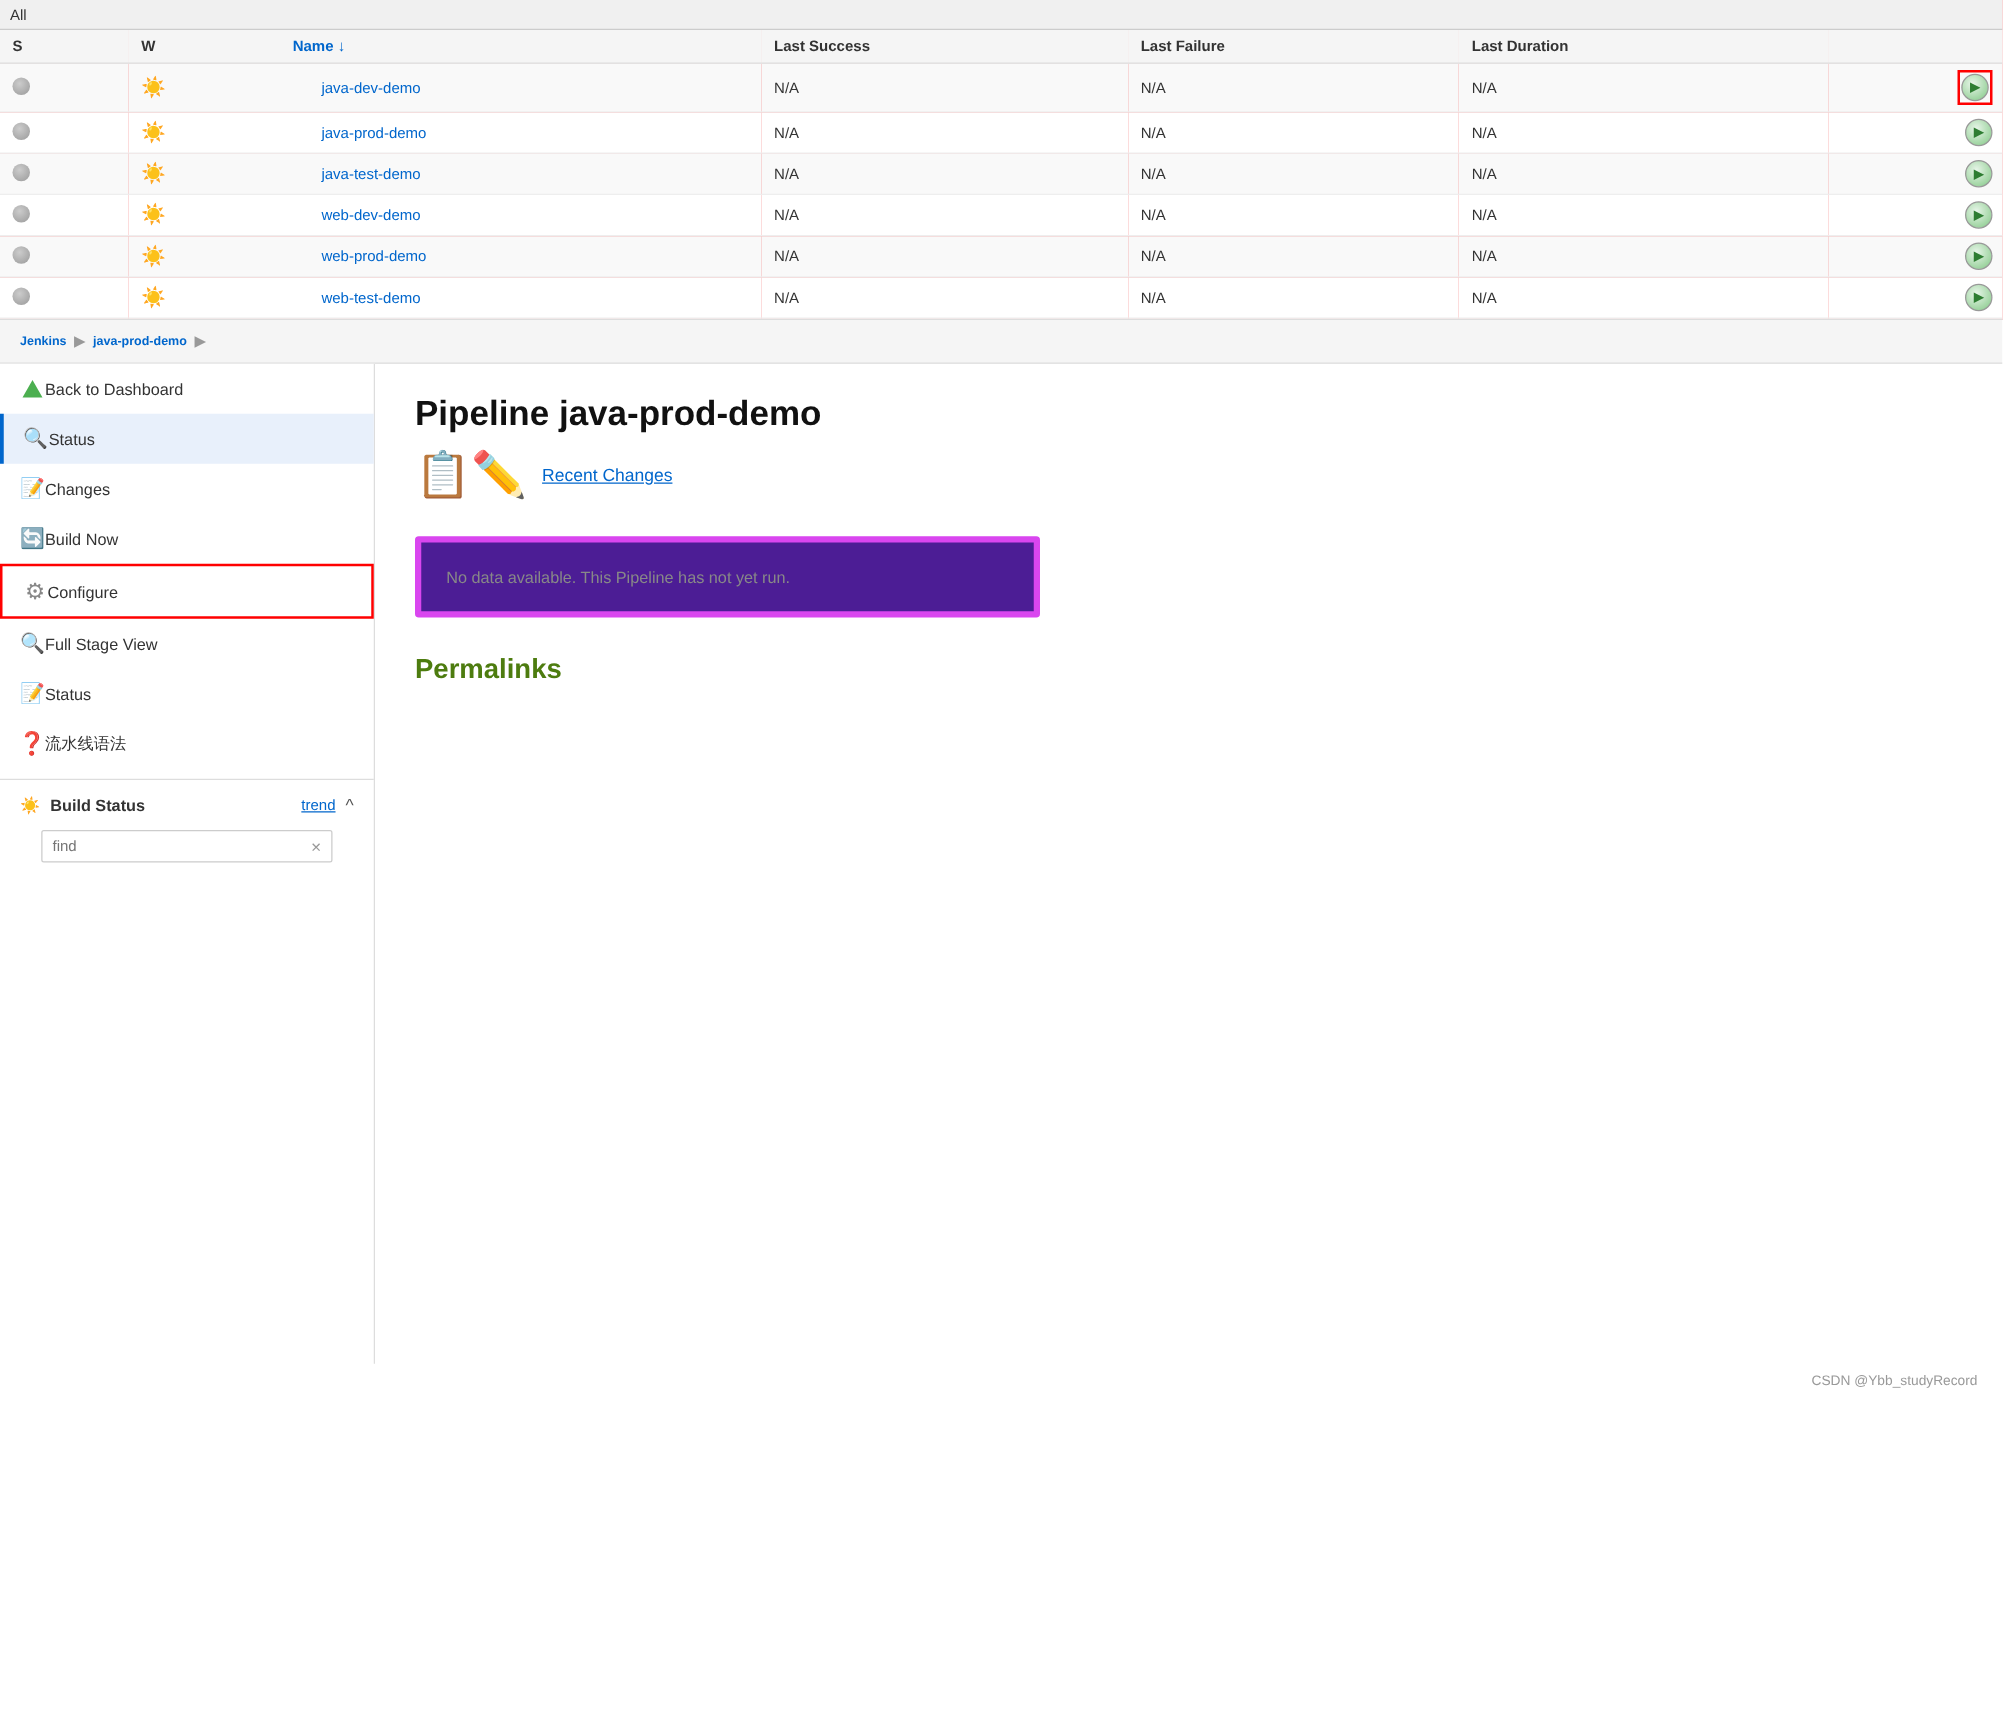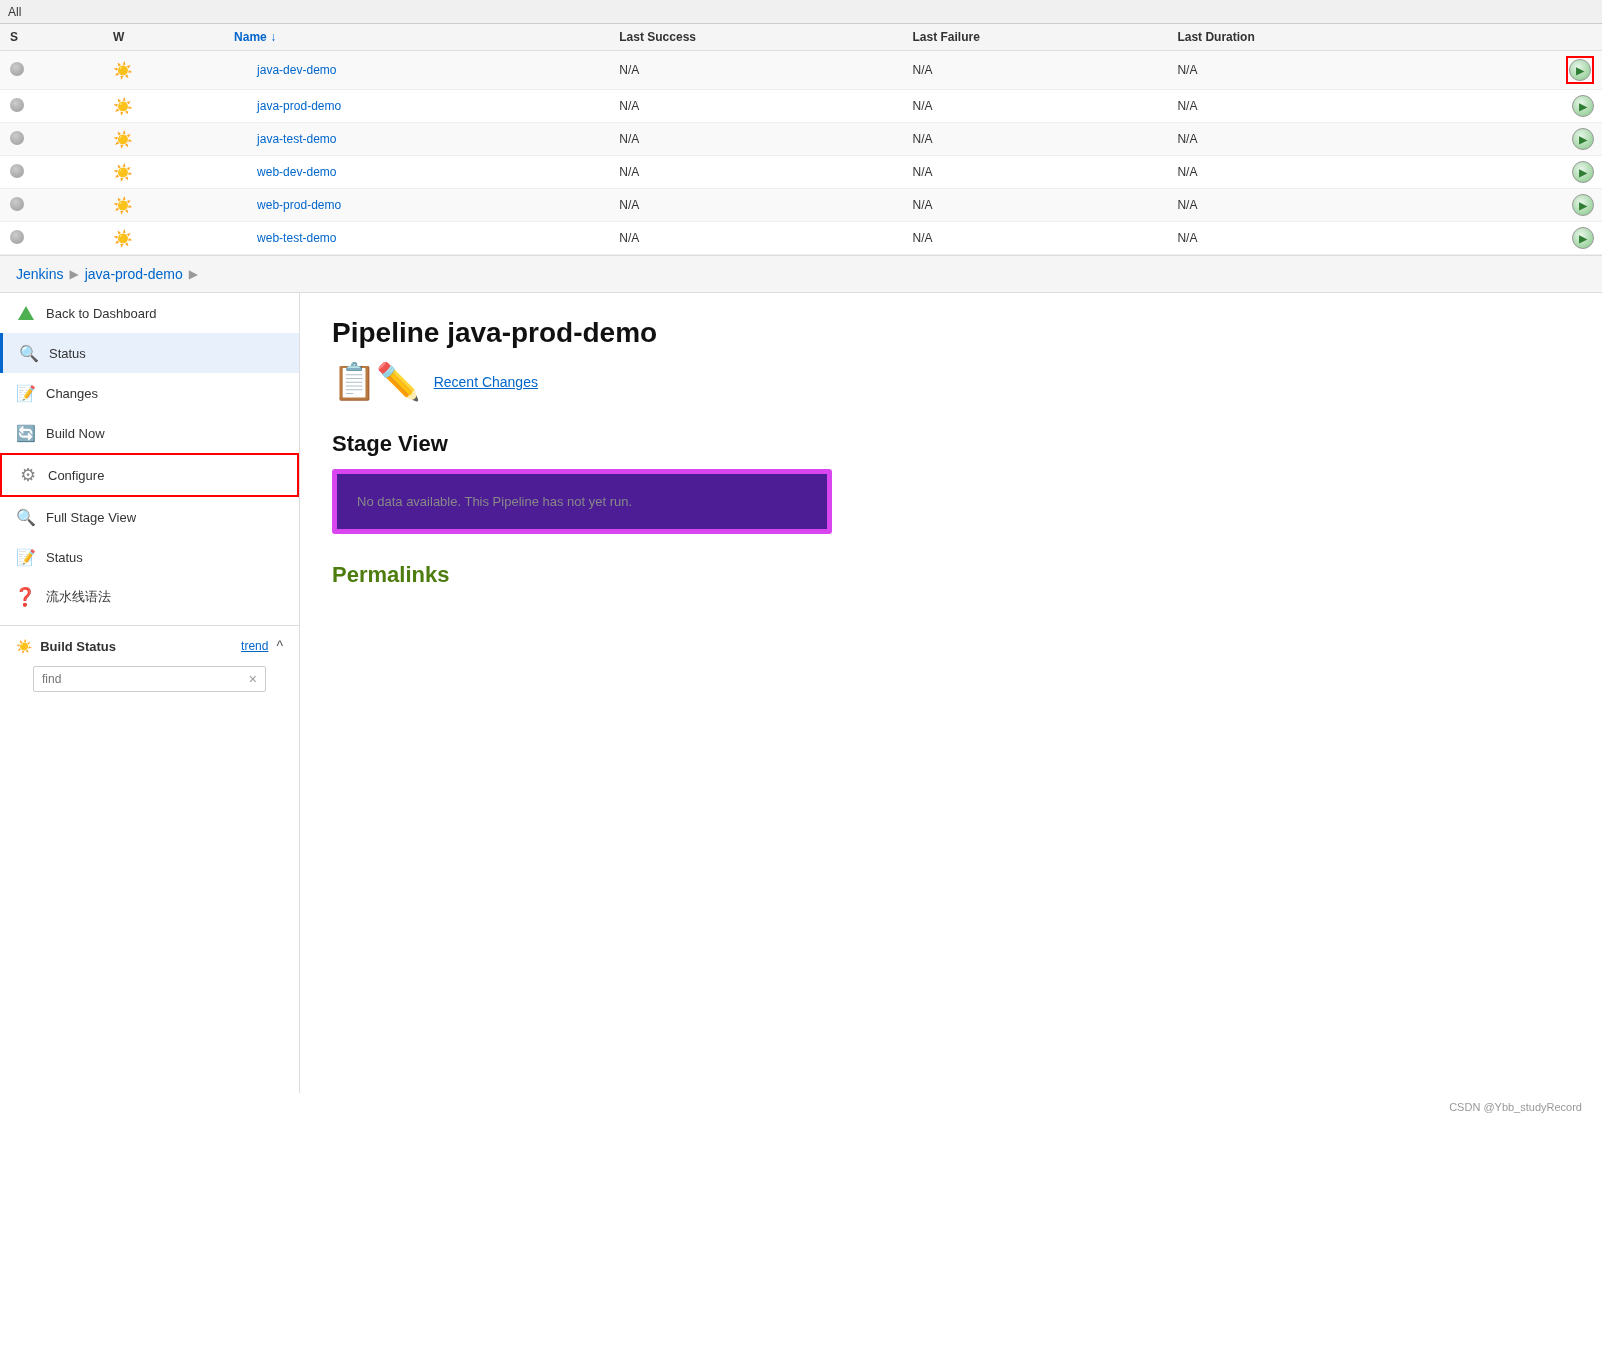--- a/index.html
+++ b/index.html
@@ -62,41 +62,40 @@
 
     
     .breadcrumb-bar {
       background: #f5f5f5;
       padding: 10px 16px;
       border-bottom: 1px solid #ddd;
       display: flex;
       align-items: center;
       gap: 6px;
     }
-    .breadcrumb-bar .bc-item { color: #0066cc; font-size: 14px; font-weight: normal; cursor: pointer; }
+    .breadcrumb-bar .bc-item { color: #0066cc; font-size: 10px; font-weight: bold; cursor: pointer; }
     .breadcrumb-bar .bc-sep { color: #999; font-size: 12px; }
 
     
     .main-layout {
       display: flex;
       min-height: 800px;
     }
 
     
     .sidebar {
       width: 300px;
       min-width: 300px;
       border-right: 1px solid #ddd;
       background: #fff;
       padding-bottom: 20px;
     }
     .sidebar-item {
       display: flex;
       align-items: center;
-      gap: 10px;
       padding: 10px 16px;
       cursor: pointer;
       font-size: 13px;
       color: #333;
       text-decoration: none;
     }
     .sidebar-item.active {
       background: #e8f0fb;
       border-left: 3px solid #0066cc;
     }
@@ -378,21 +377,20 @@
   </div>
 
   <div class="main-content">
     <h1 class="pipeline-title">Pipeline java-prod-demo</h1>
 
     <div class="recent-changes-wrap">
       <span class="notepad-icon-large">📋✏️</span>
       <a class="recent-changes-link" href="#">Recent Changes</a>
     </div>
 
-    <h2 class="section-title">Stage View</h2>
     <div class="stage-view-box">
       <span>No data available. This Pipeline has not yet run.</span>
     </div>
 
     <h2 class="permalinks-title">Permalinks</h2>
   </div>
 </div>
 
 <div class="page-footer">
   <span>CSDN @Ybb_studyRecord</span>

